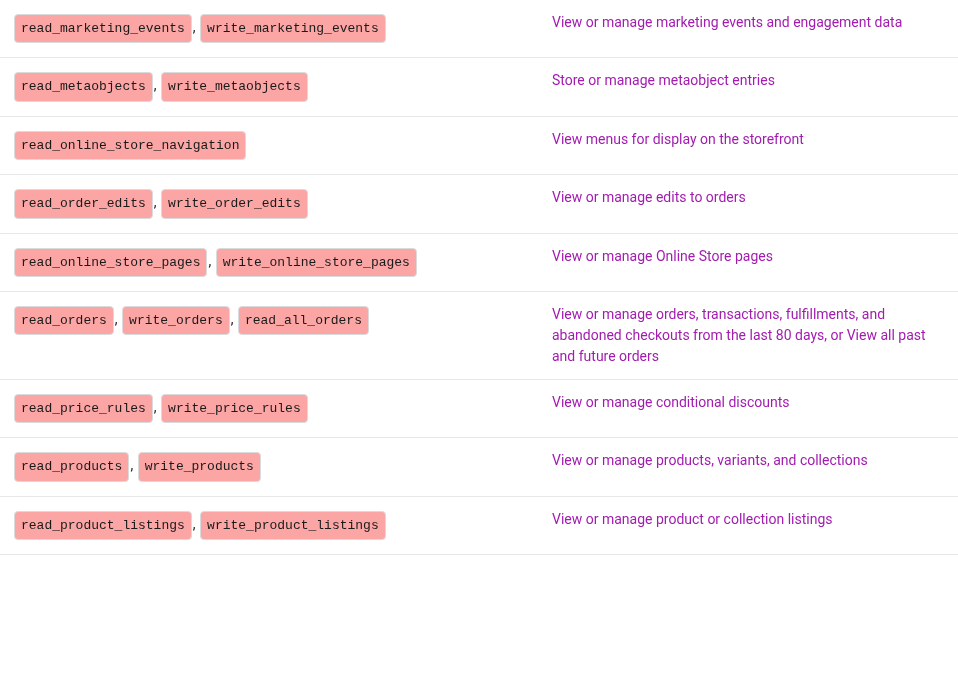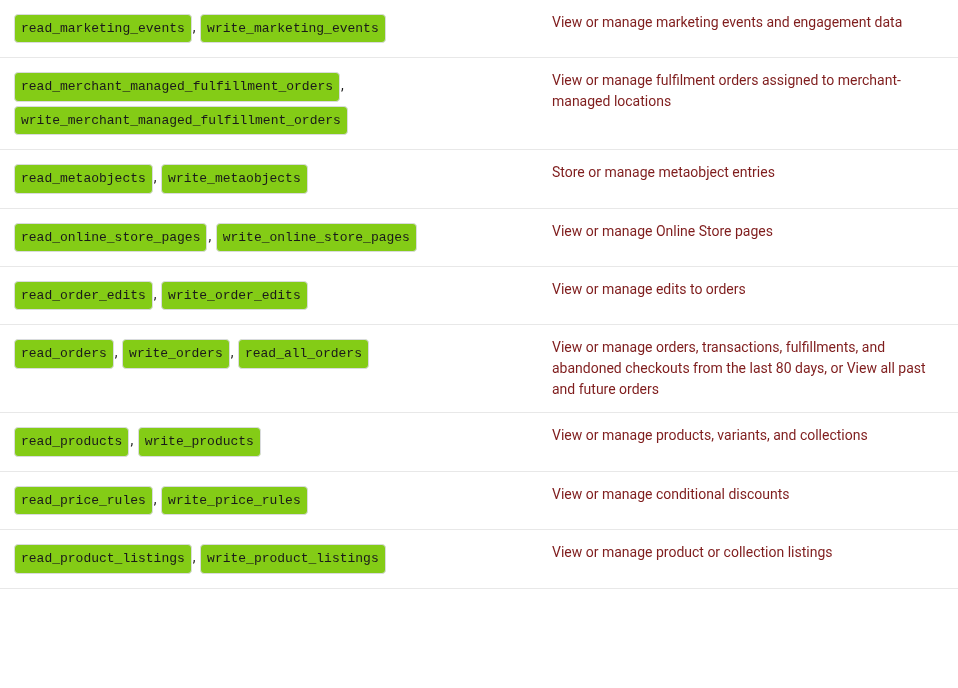--- a/index.html
+++ b/index.html
@@ -23,28 +23,28 @@
     }
     .scopes-table td {
       padding: 12px 14px;
       vertical-align: top;
     }
     .scopes-table td.scopes-cell {
       width: 538px;
       line-height: 1.8;
     }
     .scopes-table td.description-cell {
-      color: #7f1d1d;
+      color: #a21caf;
       line-height: 1.5;
     }
     .scope-tag {
       display: inline-block;
       font-family: ui-monospace, SFMono-Regular, "SF Mono", Menlo, Consolas, "Liberation Mono", monospace;
       font-size: 13px;
-      background: #84cc16;
+      background: #fca5a5;
       border: 1px solid #d9dbdd;
       border-radius: 4px;
       padding: 2px 6px;
       color: #1a1a1a;
       margin: 2px 0;
     }
     .separator {
       color: #1a1a1a;
       margin: 0 1px 0 1px;
     }
@@ -52,45 +52,45 @@
 </head>
 <body>
 
 <table class="scopes-table">
   <tbody>
       <tr>
         <td class="scopes-cell"><span class="scope-tag">read_marketing_events</span><span class="separator">,</span> <span class="scope-tag">write_marketing_events</span></td>
         <td class="description-cell">View or manage marketing events and engagement data</td>
       </tr>
       <tr>
-        <td class="scopes-cell"><span class="scope-tag">read_merchant_managed_fulfillment_orders</span><span class="separator">,</span> <span class="scope-tag">write_merchant_managed_fulfillment_orders</span></td>
-        <td class="description-cell">View or manage fulfilment orders assigned to merchant-managed locations</td>
+        <td class="scopes-cell"><span class="scope-tag">read_metaobjects</span><span class="separator">,</span> <span class="scope-tag">write_metaobjects</span></td>
+        <td class="description-cell">Store or manage metaobject entries</td>
       </tr>
       <tr>
-        <td class="scopes-cell"><span class="scope-tag">read_metaobjects</span><span class="separator">,</span> <span class="scope-tag">write_metaobjects</span></td>
-        <td class="description-cell">Store or manage metaobject entries</td>
+        <td class="scopes-cell"><span class="scope-tag">read_online_store_navigation</span></td>
+        <td class="description-cell">View menus for display on the storefront</td>
+      </tr>
+      <tr>
+        <td class="scopes-cell"><span class="scope-tag">read_order_edits</span><span class="separator">,</span> <span class="scope-tag">write_order_edits</span></td>
+        <td class="description-cell">View or manage edits to orders</td>
       </tr>
       <tr>
         <td class="scopes-cell"><span class="scope-tag">read_online_store_pages</span><span class="separator">,</span> <span class="scope-tag">write_online_store_pages</span></td>
         <td class="description-cell">View or manage Online Store pages</td>
       </tr>
       <tr>
-        <td class="scopes-cell"><span class="scope-tag">read_order_edits</span><span class="separator">,</span> <span class="scope-tag">write_order_edits</span></td>
-        <td class="description-cell">View or manage edits to orders</td>
-      </tr>
-      <tr>
         <td class="scopes-cell"><span class="scope-tag">read_orders</span><span class="separator">,</span> <span class="scope-tag">write_orders</span><span class="separator">,</span> <span class="scope-tag">read_all_orders</span></td>
         <td class="description-cell">View or manage orders, transactions, fulfillments, and abandoned checkouts from the last 80 days, or View all past and future orders</td>
       </tr>
       <tr>
+        <td class="scopes-cell"><span class="scope-tag">read_price_rules</span><span class="separator">,</span> <span class="scope-tag">write_price_rules</span></td>
+        <td class="description-cell">View or manage conditional discounts</td>
+      </tr>
+      <tr>
         <td class="scopes-cell"><span class="scope-tag">read_products</span><span class="separator">,</span> <span class="scope-tag">write_products</span></td>
         <td class="description-cell">View or manage products, variants, and collections</td>
-      </tr>
-      <tr>
-        <td class="scopes-cell"><span class="scope-tag">read_price_rules</span><span class="separator">,</span> <span class="scope-tag">write_price_rules</span></td>
-        <td class="description-cell">View or manage conditional discounts</td>
       </tr>
       <tr>
         <td class="scopes-cell"><span class="scope-tag">read_product_listings</span><span class="separator">,</span> <span class="scope-tag">write_product_listings</span></td>
         <td class="description-cell">View or manage product or collection listings</td>
       </tr>
     </tbody>
 </table>
 
 </body></html>

